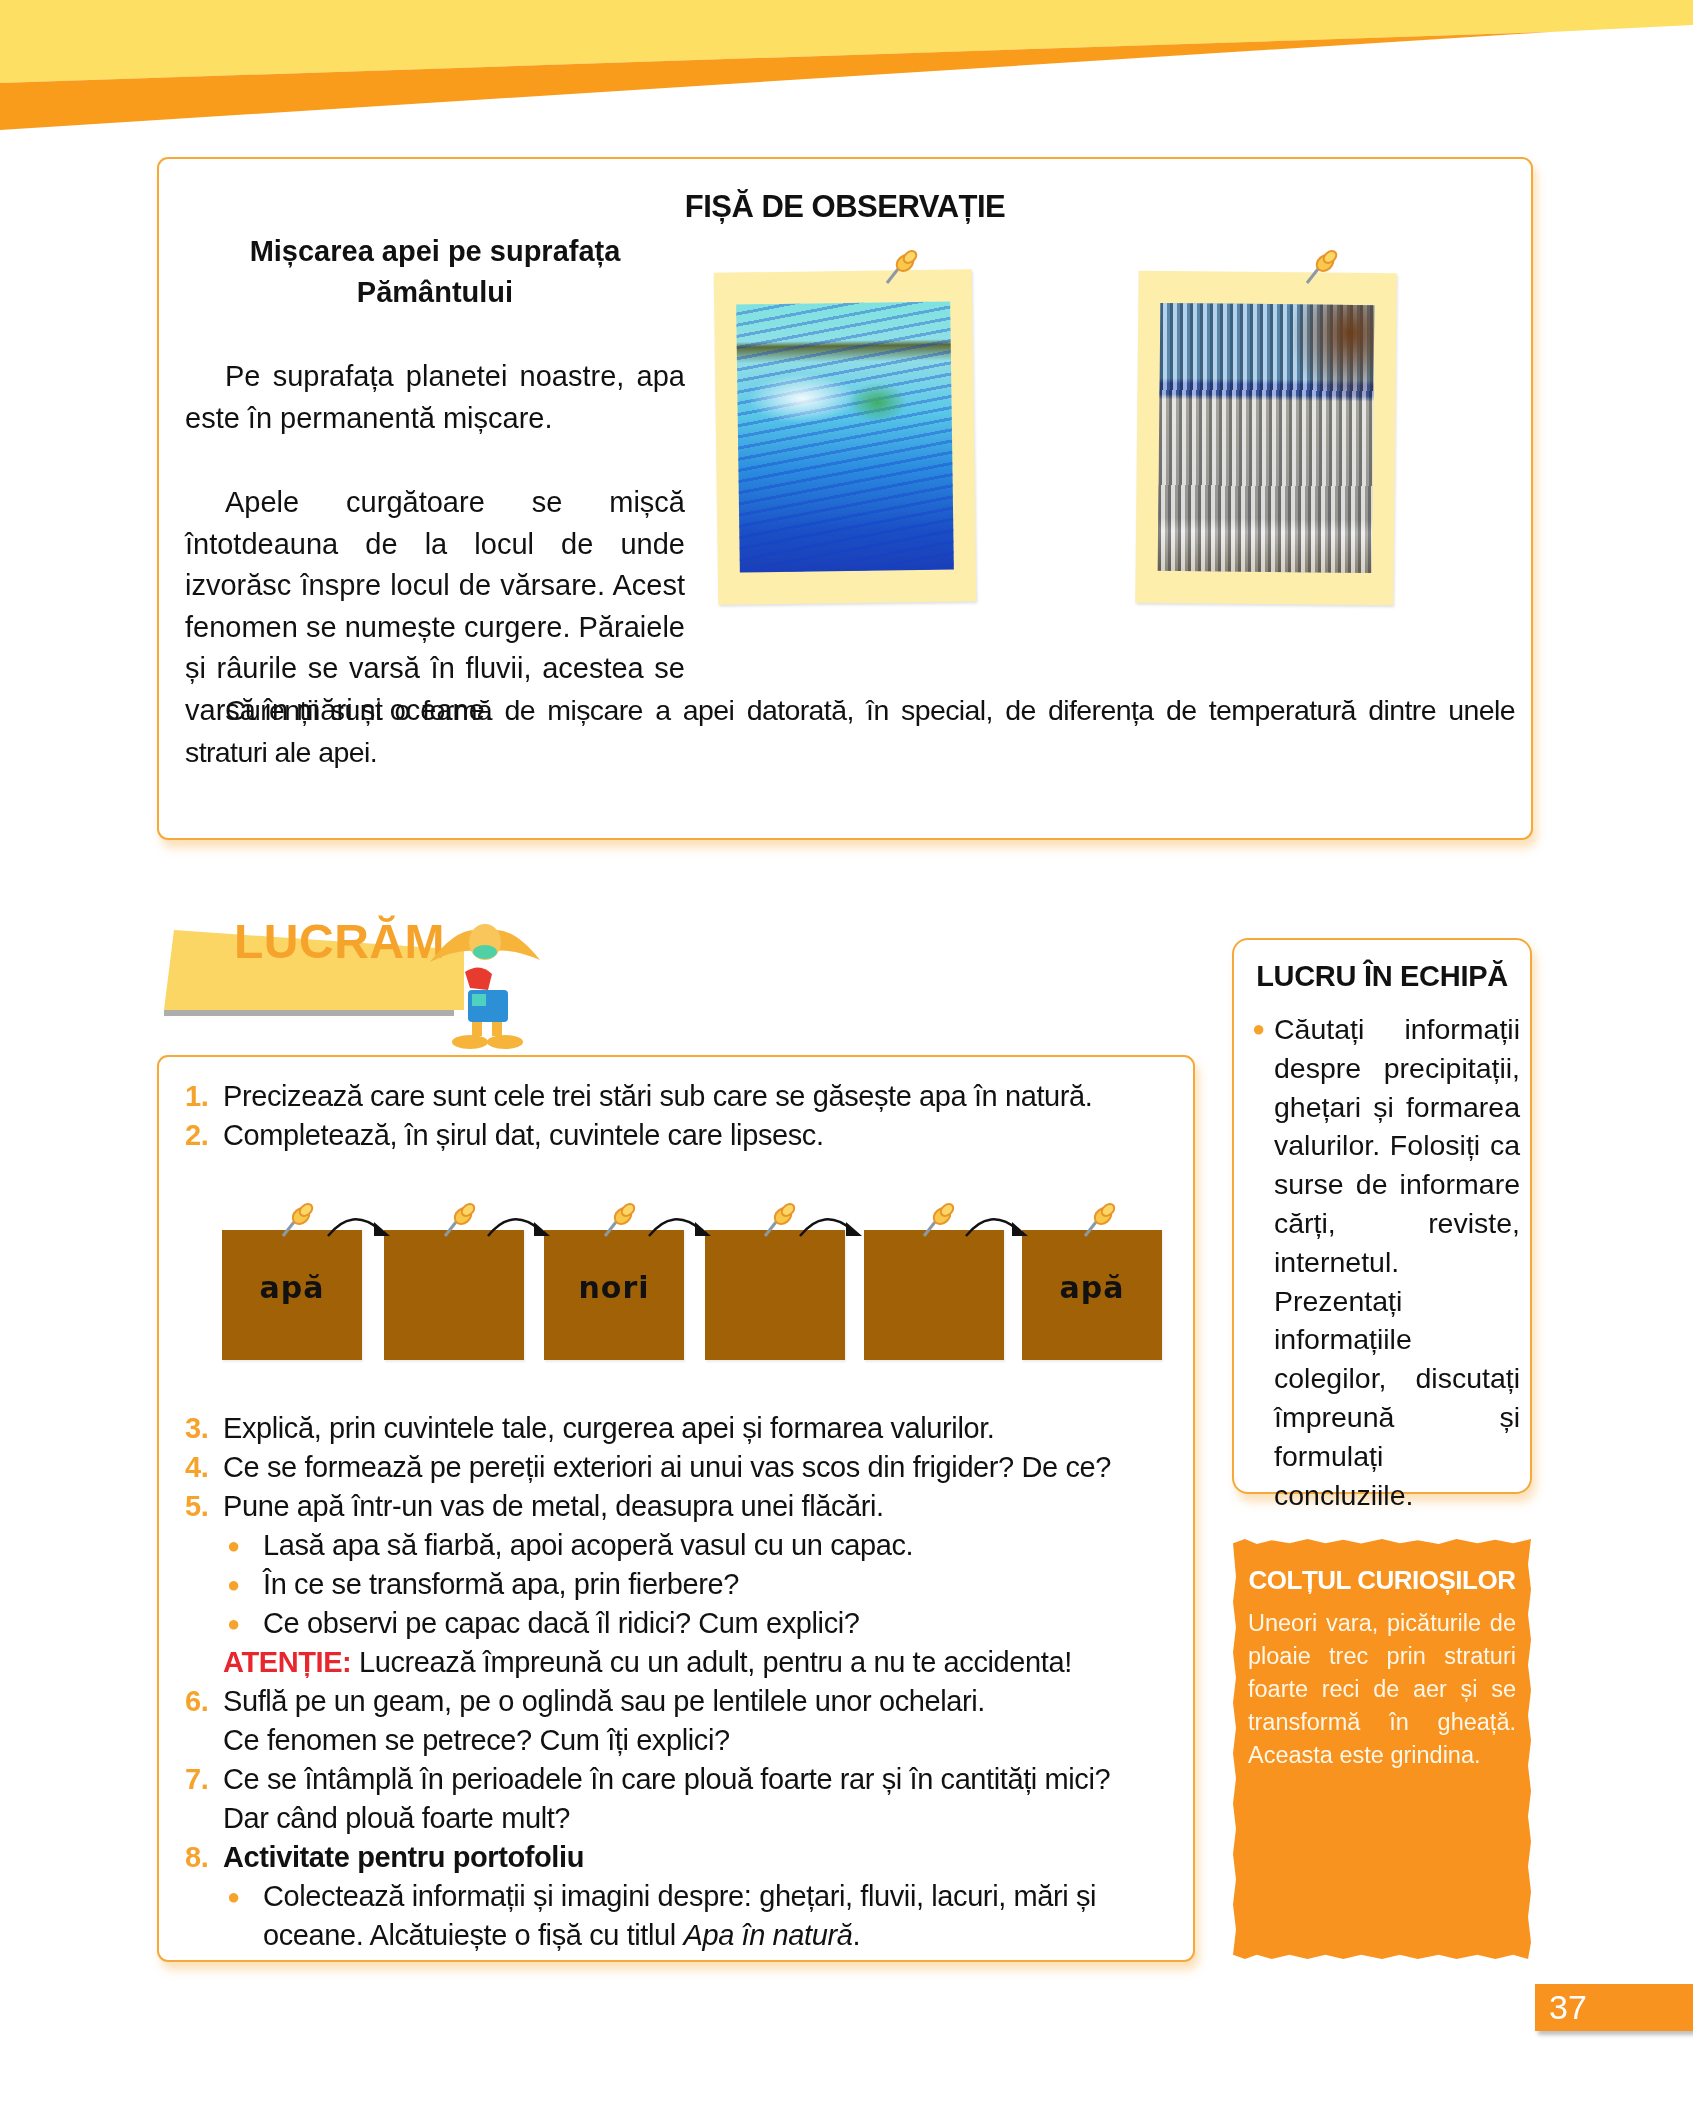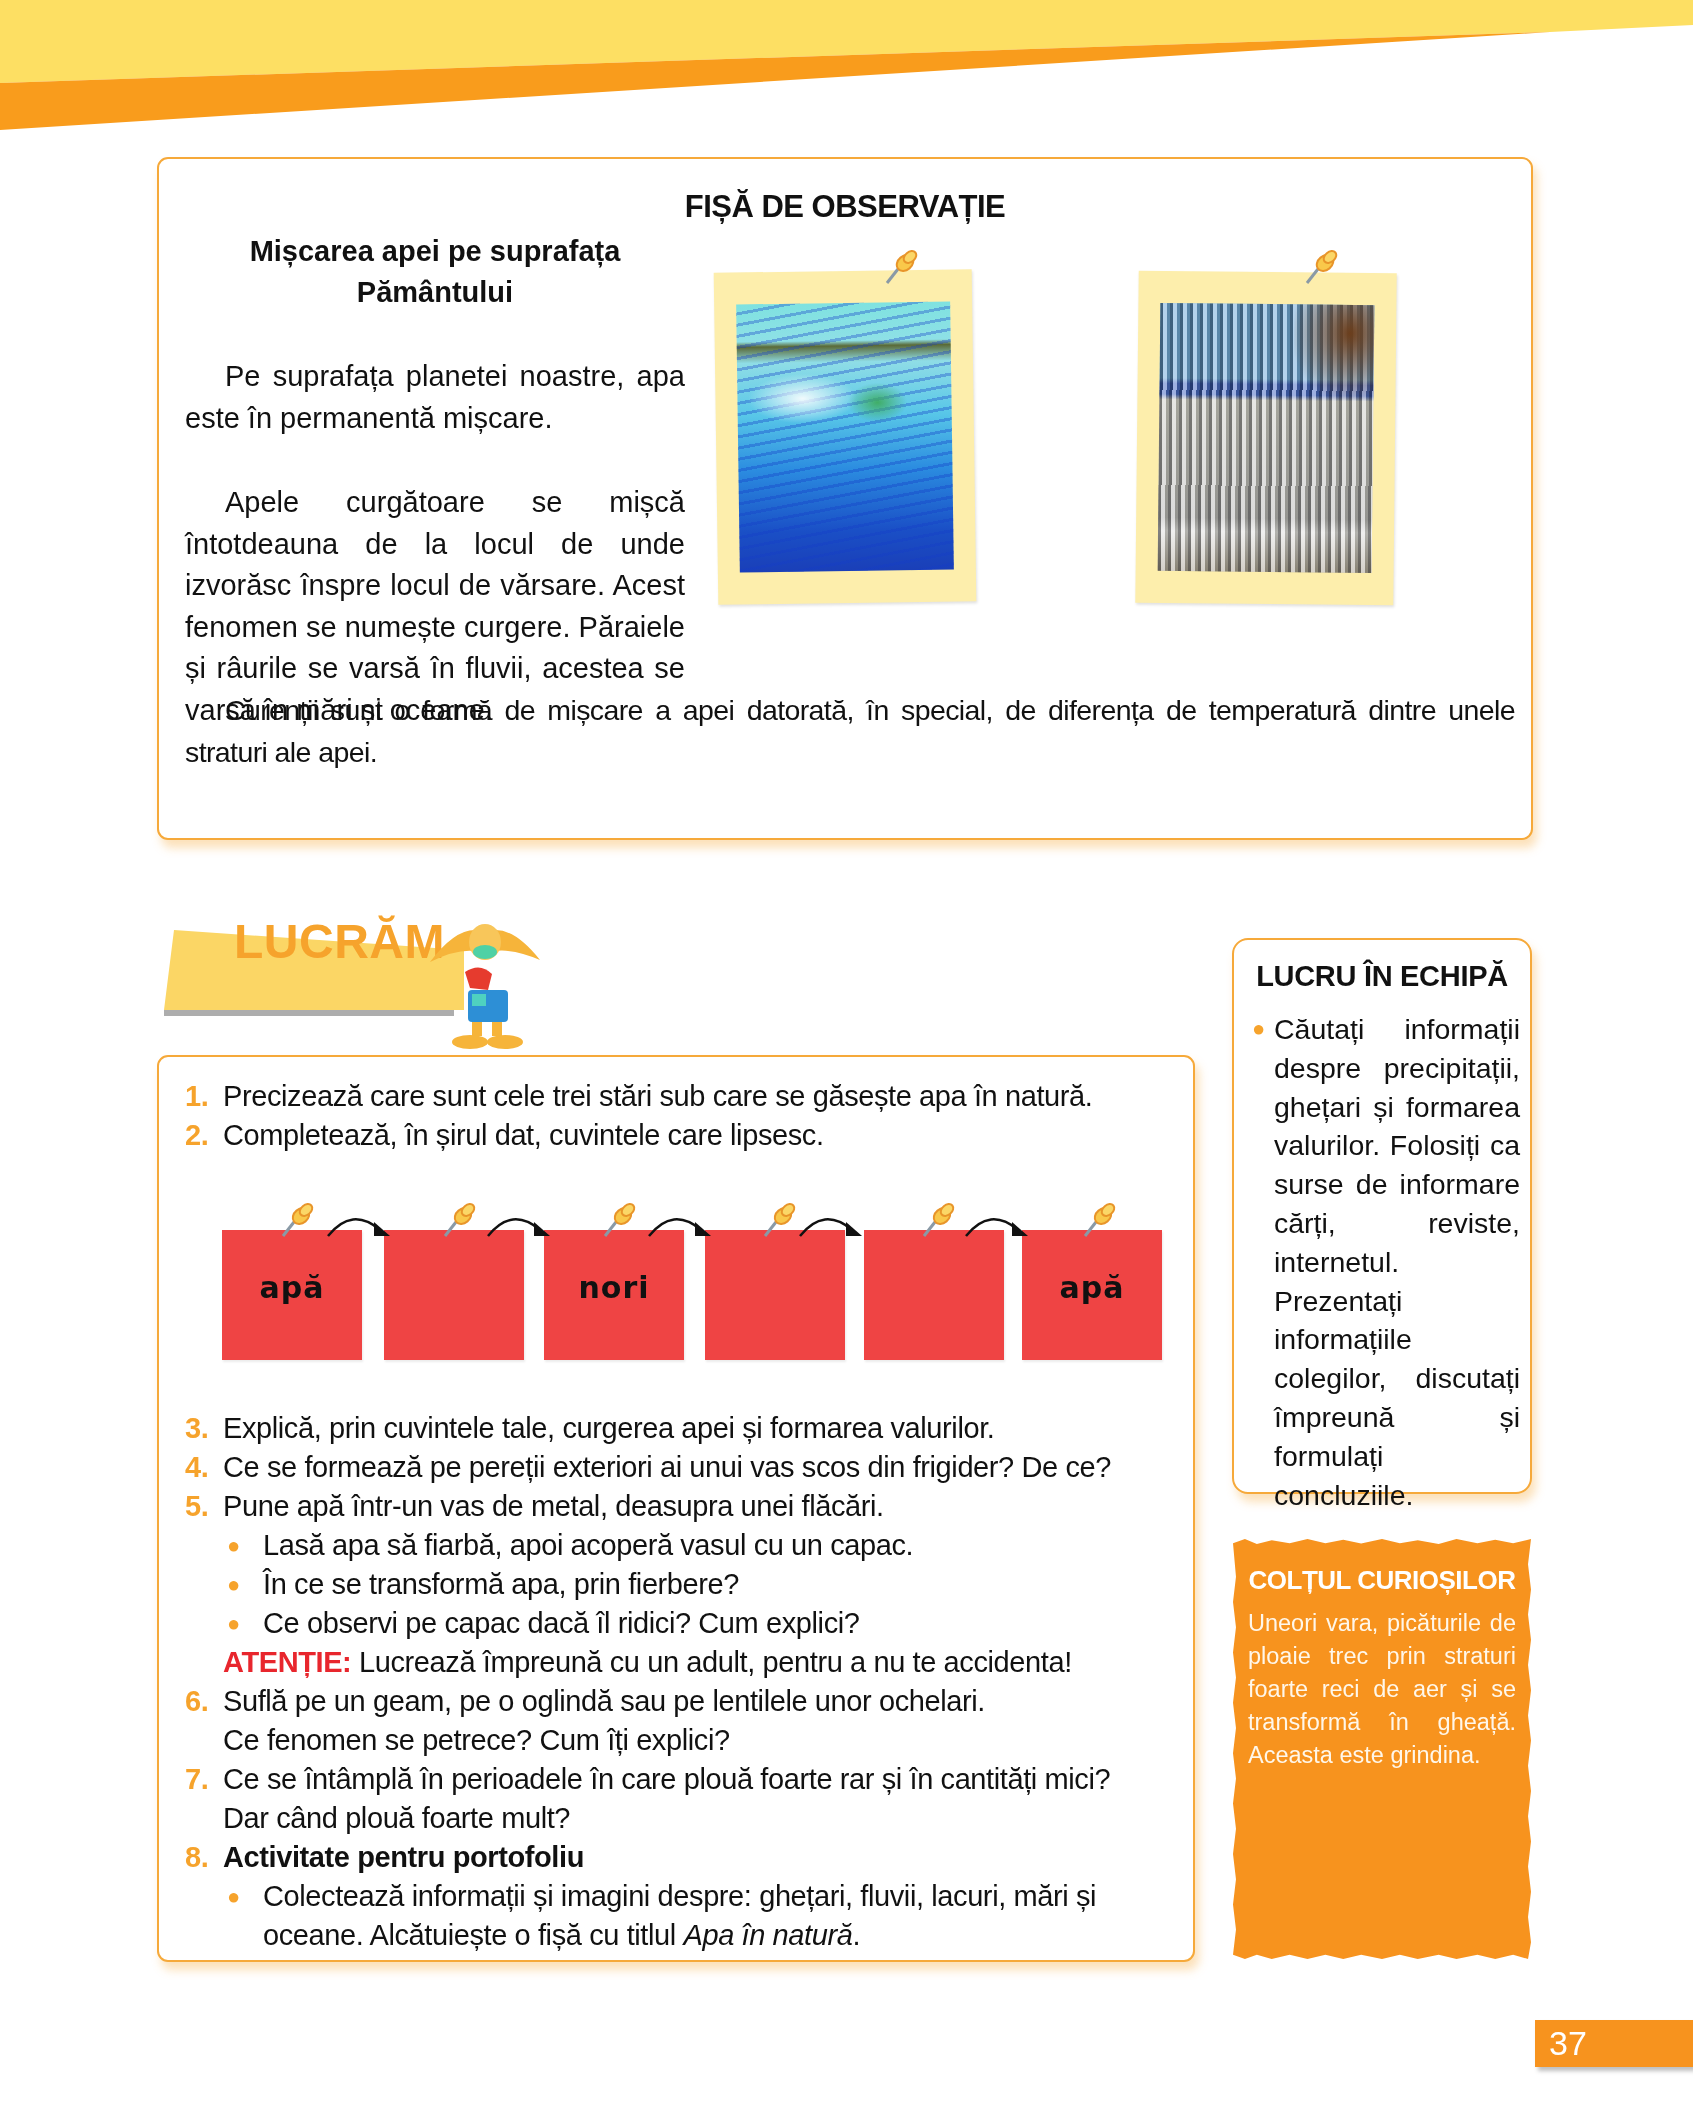--- a/index.html
+++ b/index.html
@@ -50,21 +50,21 @@
   #ex-card { left: 157px; top: 1055px; width: 1038px; height: 907px; }
   .ex-list { position: absolute; left: 26px; font-size: 29px; line-height: 39px; letter-spacing: -0.4px; }
   .ex-item { display: flex; }
   .ex-num { color: #f6a32c; font-weight: bold; width: 38px; flex: none; }
   .ex-bullet { display: flex; padding-left: 38px; }
   .ex-bullet .dot { width: 40px; flex: none; color: #f6a32c; font-size: 22px; line-height: 39px; padding-left: 4px; }
   .warn { color: #e8262d; font-weight: bold; }
   .ex-cont { padding-left: 38px; }
 
   .chain { position: absolute; left: 222px; top: 1200px; width: 960px; height: 160px; }
-  .sticky { position: absolute; top: 30px; width: 140px; height: 130px; background: #ef4444; box-shadow: 1px 2px 2px rgba(0,0,0,0.08); }
+  .sticky { position: absolute; top: 30px; width: 140px; height: 130px; background: #a16207; box-shadow: 1px 2px 2px rgba(0,0,0,0.08); }
   .sticky .word { position: absolute; left: 0; width: 100%; top: 40px; text-align: center;
       font-family: "DejaVu Sans", sans-serif; font-weight: bold; font-size: 30px; color: #111; letter-spacing: 1px; }
   .arrow { position: absolute; top: 10px; width: 70px; height: 30px; }
 
   
   #team-card { left: 1232px; top: 938px; width: 300px; height: 556px; border-radius: 16px; }
   .team-title { position: absolute; top: 20px; left: 0; width: 100%; text-align: center; font-weight: bold; font-size: 29px; letter-spacing: -0.3px; }
   .team-body { position: absolute; left: 18px; top: 70px; width: 268px; font-size: 28.5px; line-height: 38.8px; }
   .team-body .row { display: flex; }
   .team-body .dot { color: #f6a32c; width: 22px; flex: none; font-size: 22px; }
@@ -73,21 +73,21 @@
   
   #curious { position: absolute; left: 1233px; top: 1539px; width: 298px; height: 420px; background: #f7931e;
       clip-path: polygon(0% 1%, 4% 0%, 8% 1.2%, 13% 0.3%, 19% 1%, 25% 0%, 31% 1%, 37% 0.2%, 43% 1.1%, 50% 0%, 56% 1%, 62% 0.3%, 69% 1.2%, 75% 0%, 82% 1%, 88% 0.2%, 94% 1%, 100% 0%,
         99% 6%, 100% 12%, 99% 18%, 100% 24%, 99% 30%, 100% 36%, 99% 42%, 100% 48%, 99% 54%, 100% 60%, 99% 66%, 100% 72%, 99% 78%, 100% 84%, 99% 90%, 100% 96%, 99% 100%,
         94% 99%, 88% 100%, 82% 99%, 75% 100%, 69% 99%, 62% 100%, 56% 99%, 50% 100%, 43% 99%, 37% 100%, 31% 99%, 25% 100%, 19% 99%, 13% 100%, 8% 99%, 4% 100%, 0% 99%,
         1% 93%, 0% 87%, 1% 81%, 0% 75%, 1% 69%, 0% 63%, 1% 57%, 0% 51%, 1% 45%, 0% 39%, 1% 33%, 0% 27%, 1% 21%, 0% 15%, 1% 9%); }
   .cur-title { position: absolute; top: 26px; left: 0; width: 100%; text-align: center; color: #fff; font-weight: bold; font-size: 26px; letter-spacing: -0.5px; }
   .cur-body { position: absolute; left: 15px; top: 68px; width: 268px; color: #fff7ea; font-size: 23.5px; line-height: 32.9px; text-align: justify; text-align-last: left; }
 
   
-  .page-num { position: absolute; left: 1535px; top: 1984px; width: 158px; height: 47px; background: #f7931e; box-shadow: 3px 4px 4px rgba(0,0,0,0.25); margin-top: 36px; }
+  .page-num { position: absolute; left: 1535px; top: 1984px; width: 158px; height: 47px; background: #f7931e; box-shadow: 3px 4px 4px rgba(0,0,0,0.25); }
   .page-num span { position: absolute; left: 14px; top: 4px; font-size: 34px; color: #fff; }
 </style>
 </head>
 <body>
 
 <svg class="top-banner" viewBox="0 0 1693 140" preserveAspectRatio="none">
   <polygon points="0,0 1693,0 1693,25 1550,32 0,83" fill="#fddf63"></polygon>
   <polygon points="0,83 1550,32 0,130" fill="#f99c1c"></polygon>
 </svg>
 

